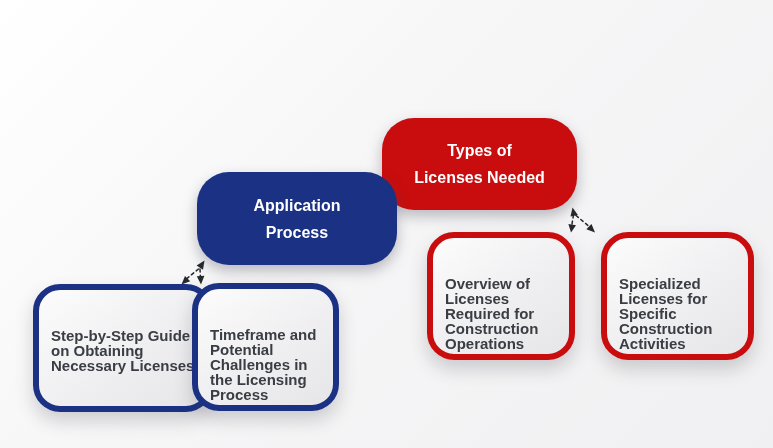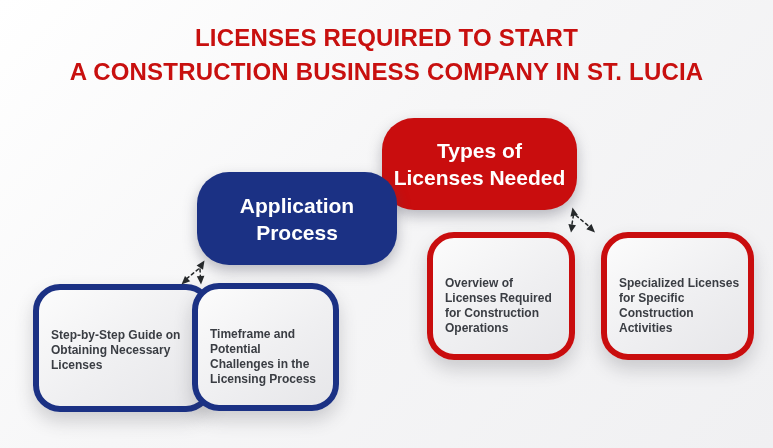--- a/index.html
+++ b/index.html
@@ -21,40 +21,40 @@
   .title{
     position:absolute;left:0;top:21px;width:773px;
     text-align:center;color:var(--title-red);
     font-size:24px;font-weight:800;line-height:34px;
     letter-spacing:0.2px;
   }
   .title span{display:block;}
   .main-node{
     position:absolute;border-radius:32px;
     display:flex;align-items:center;justify-content:center;
-    color:#ffffff;font-size:21px;font-weight:700;line-height:27px;
+    color:#ffffff;font-size:16px;font-weight:700;line-height:27px;
     text-align:center;white-space:pre-line;
     box-shadow:0 6px 14px rgba(70,70,85,0.35);
   }
   .main-node.blue{
     left:197px;top:172px;width:200px;height:93px;
     background:var(--navy);z-index:3;
   }
   .main-node.red{
     left:382px;top:118px;width:195px;height:92px;
     background:var(--red);z-index:2;
   }
   .sub-box{
     position:absolute;border-radius:27px;border:6px solid var(--navy);
     background:linear-gradient(145deg,#fcfcfc 0%,#efeff1 55%,#e6e6e9 100%);
     box-shadow:0 9px 18px rgba(60,60,70,0.22);
     z-index:1;
     padding:38px 7px 0 12px;
     color:var(--text-dark);
-    font-size:12px;font-weight:600;line-height:15px;
+    font-size:15px;font-weight:600;line-height:15px;
   }
   .sub-box.red-border{border-color:var(--red);}
   #box-step{left:33px;top:284px;width:180px;height:128px;}
   #box-timeframe{left:192px;top:283px;width:147px;height:128px;}
   #box-overview{left:427px;top:232px;width:148px;height:128px;}
   #box-specialized{left:591px;top:232px;width:153px;height:128px;margin-left:10px;}
   .connector-layer{
     position:absolute;left:0;top:0;width:773px;height:448px;
     z-index:4;pointer-events:none;
   }
@@ -62,24 +62,20 @@
     stroke:var(--arrow);stroke-width:1.5;fill:none;
     stroke-dasharray:3 3.2;stroke-linecap:round;
   }
   .arrow-head{fill:var(--arrow);stroke:none;}
 </style>
 </head>
 <body>
 
 <div class="canvas">
 
-  <div class="title">
-    <span>LICENSES REQUIRED TO START</span>
-    <span>A CONSTRUCTION BUSINESS COMPANY IN ST. LUCIA</span>
-  </div>
 
   <svg class="connector-layer" viewBox="0 0 773 448" xmlns="http://www.w3.org/2000/svg">
     <g>
       <polygon class="arrow-head" points="204.5,260.5 203,269.7 196.6,265.5"></polygon>
       <path class="arrow-line" d="M198.5,269 L185,280"></path>
       <polygon class="arrow-head" points="181.5,284.5 190.2,281.3 185,275.9"></polygon>
       <path class="arrow-line" d="M200,269 L200.5,279"></path>
       <polygon class="arrow-head" points="201,284.5 196.8,276.2 204.4,275.8"></polygon>
     </g>
     <g>

